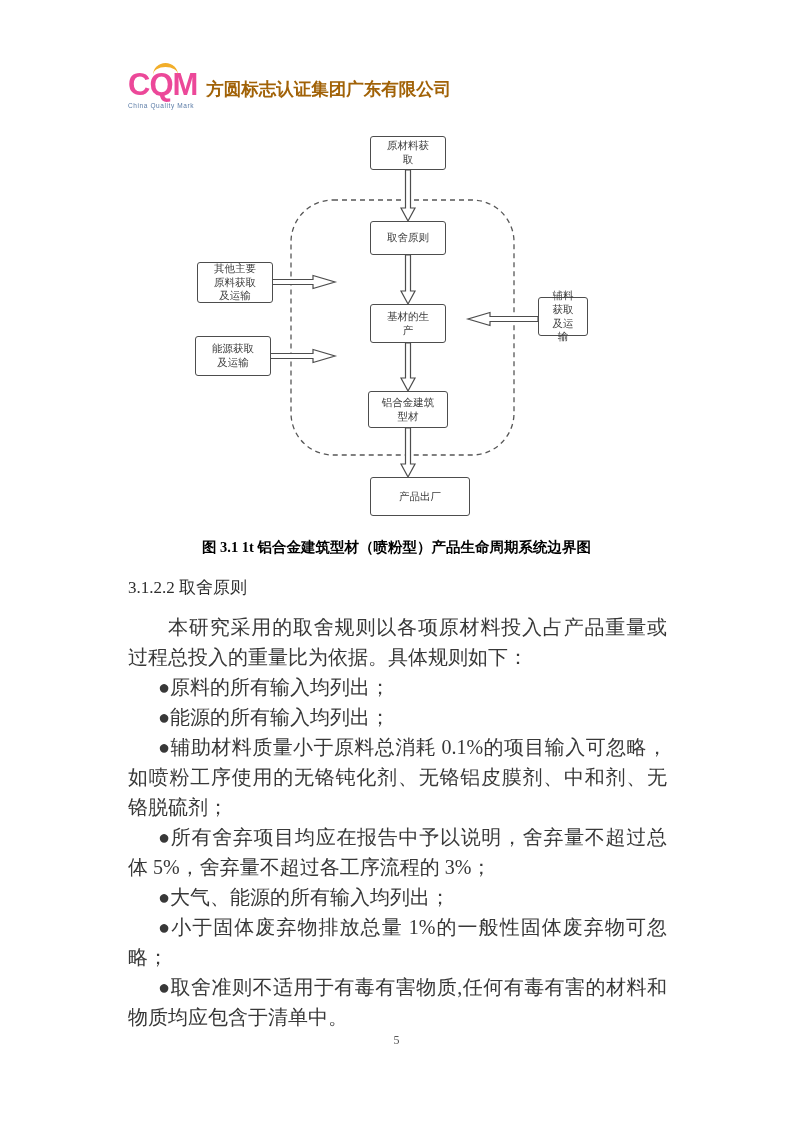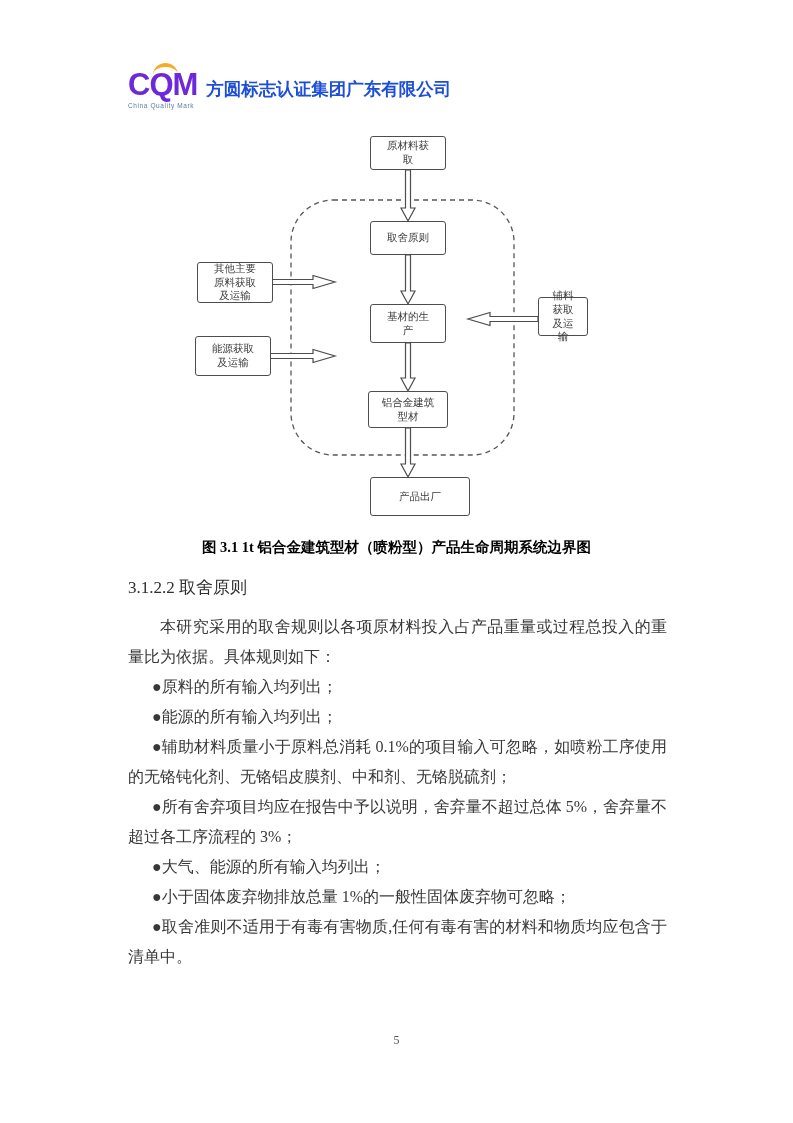--- a/index.html
+++ b/index.html
@@ -16,36 +16,36 @@
 
   
   .logo-row {
     position: absolute; left: 128px; top: 70px;
     display: flex; align-items: flex-start;
   }
   .cqm-block { position: relative; }
   .cqm-mark {
     font-family: "Liberation Sans", "DejaVu Sans", sans-serif;
     font-weight: 700; font-size: 31px; line-height: 30px;
-    letter-spacing: -1px; color: #6d28d9;
+    letter-spacing: -1px; color: #ec4899;
   }
   .cqm-arc {
     position: absolute; left: 25px; top: -7px;
     width: 25px; height: 12px;
     border-top: 4px solid #f2ae2a;
     border-radius: 50% 50% 0 0 / 100% 100% 0 0;
   }
   .cqm-tagline {
     font-family: "Liberation Sans", "DejaVu Sans", sans-serif;
     font-size: 6.5px; letter-spacing: 0.6px;
     color: #5a7ba6; margin-top: 2px; white-space: nowrap;
   }
   .company-name {
     font-family: "Liberation Sans", "DejaVu Sans", sans-serif;
-    font-weight: 700; font-size: 17.5px; color: #1d4ed8;
+    font-weight: 700; font-size: 17.5px; color: #a16207;
     margin-left: 9px; margin-top: 7px; white-space: nowrap;
   }
 
   
   .flowchart {
     position: absolute; left: 120px; top: 130px;
     width: 560px; height: 400px;
   }
   .flowchart svg { position: absolute; left: 0; top: 0; }
   .fc-box {
@@ -64,21 +64,21 @@
     position: absolute; left: 0; top: 538px; width: 793px;
     text-align: center; font-size: 14.5px; font-weight: 600;
     color: #000000;
   }
   .section-heading {
     position: absolute; left: 128px; top: 576px;
     font-size: 17px; color: #2f2f2f;
   }
   .body-text {
     position: absolute; left: 128px; top: 612px; width: 539px;
-    font-size: 16px; line-height: 30px;
+    font-size: 20px; line-height: 30px;
     text-align: justify; color: #383838;
   }
   .body-text .para { text-indent: 2em; }
   .body-text .bullet { text-indent: 1.5em; }
 
   .page-number {
     position: absolute; left: 0; top: 1033px; width: 793px;
     text-align: center; font-size: 12px; color: #555;
   }
 </style>

